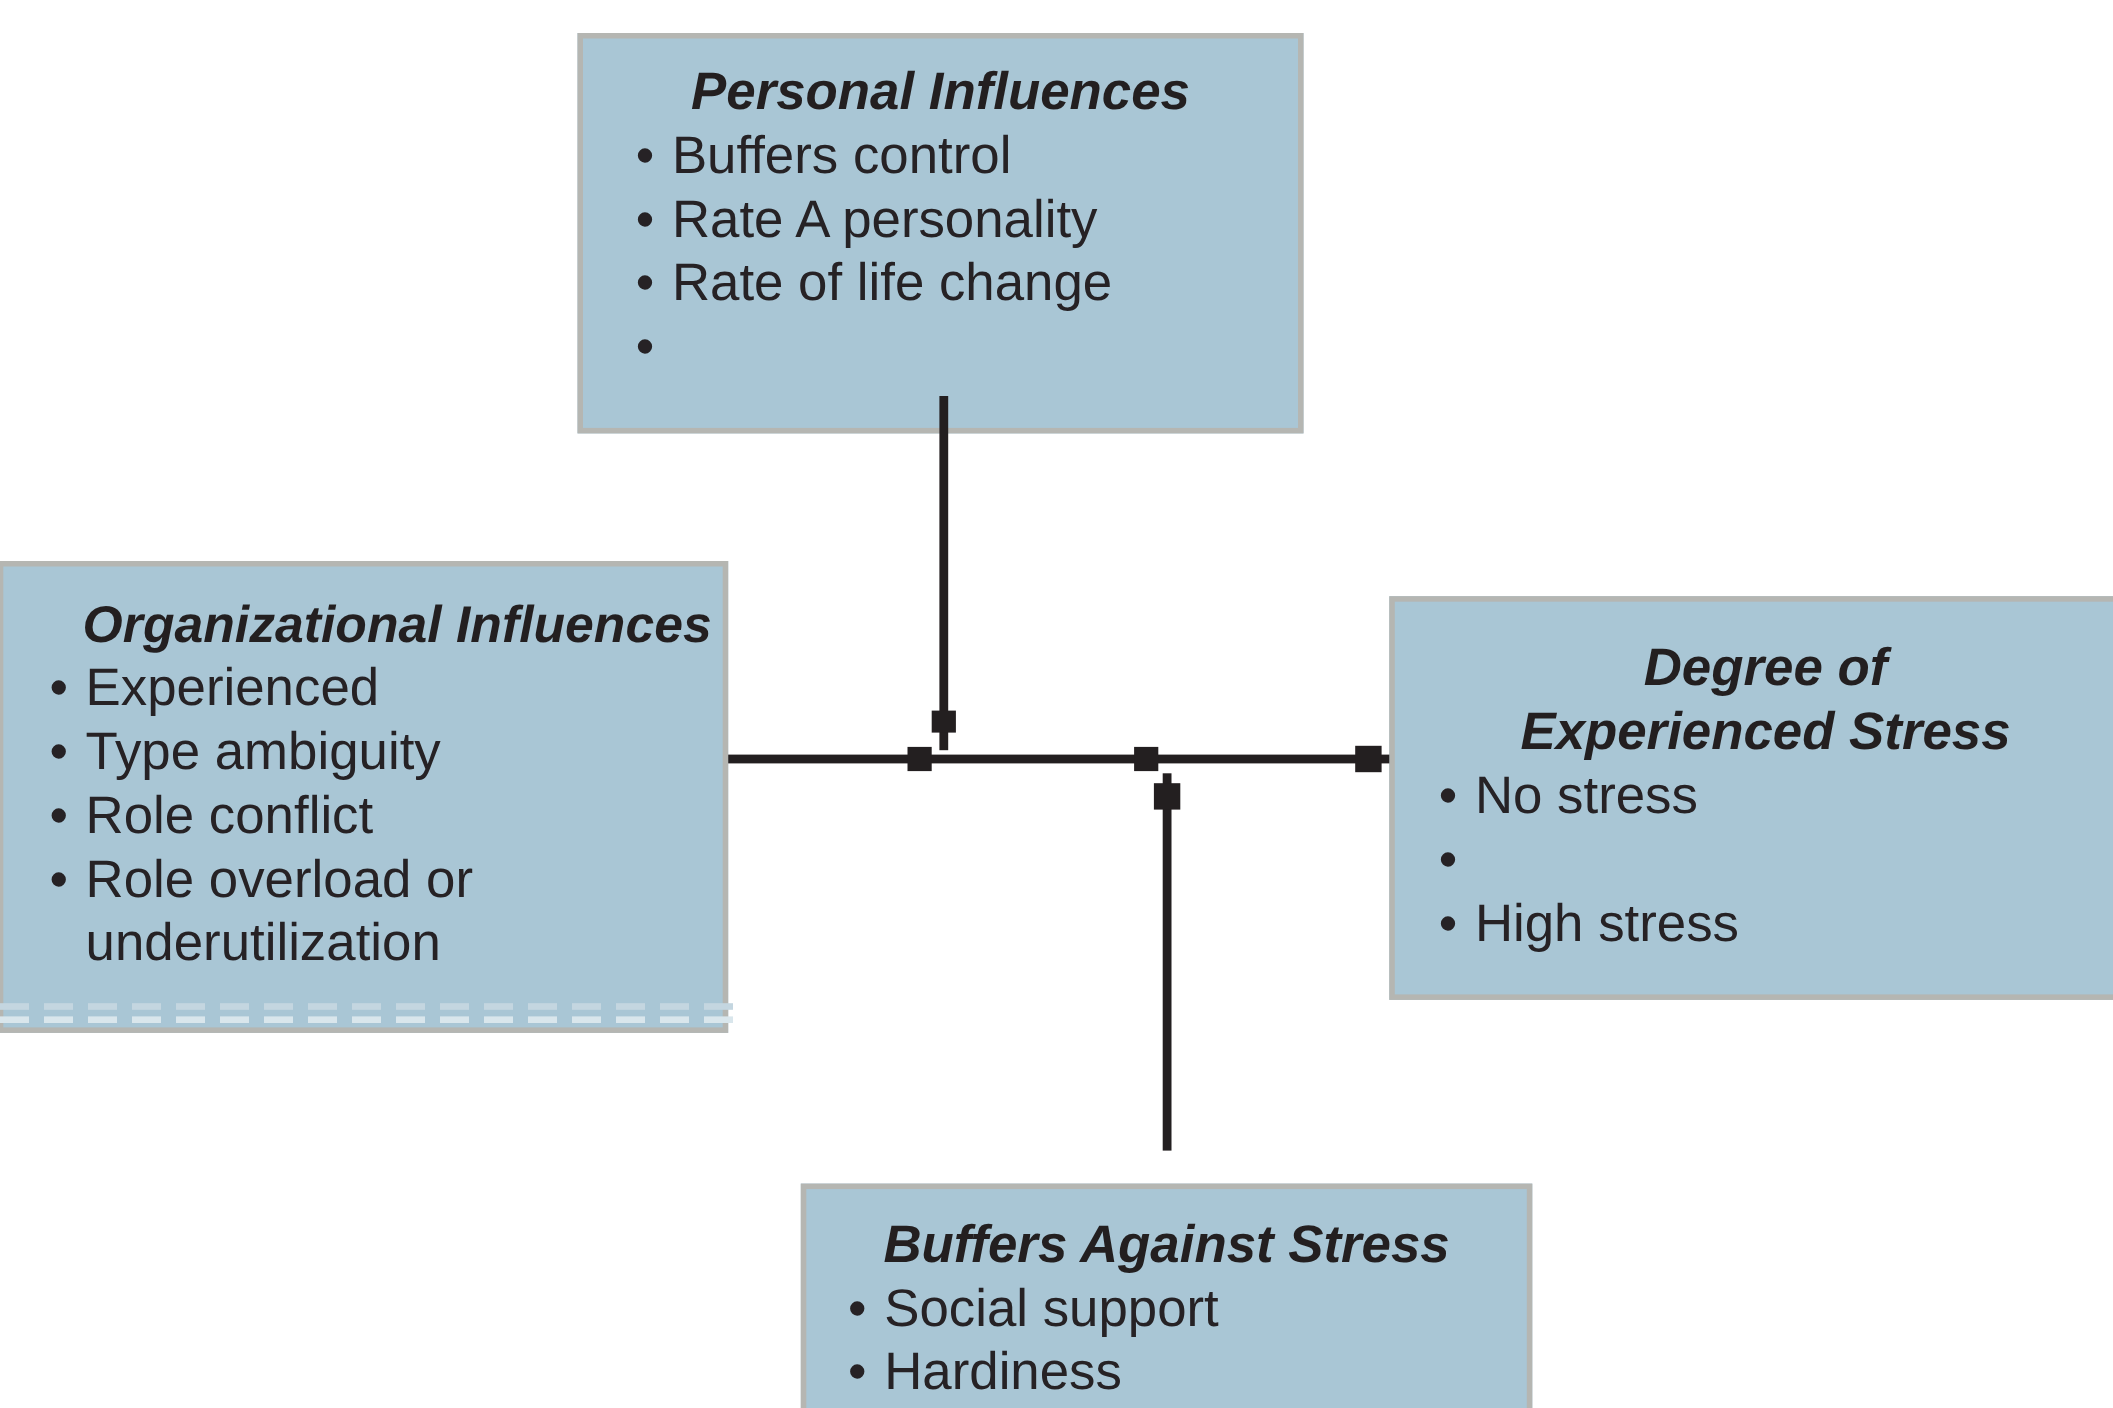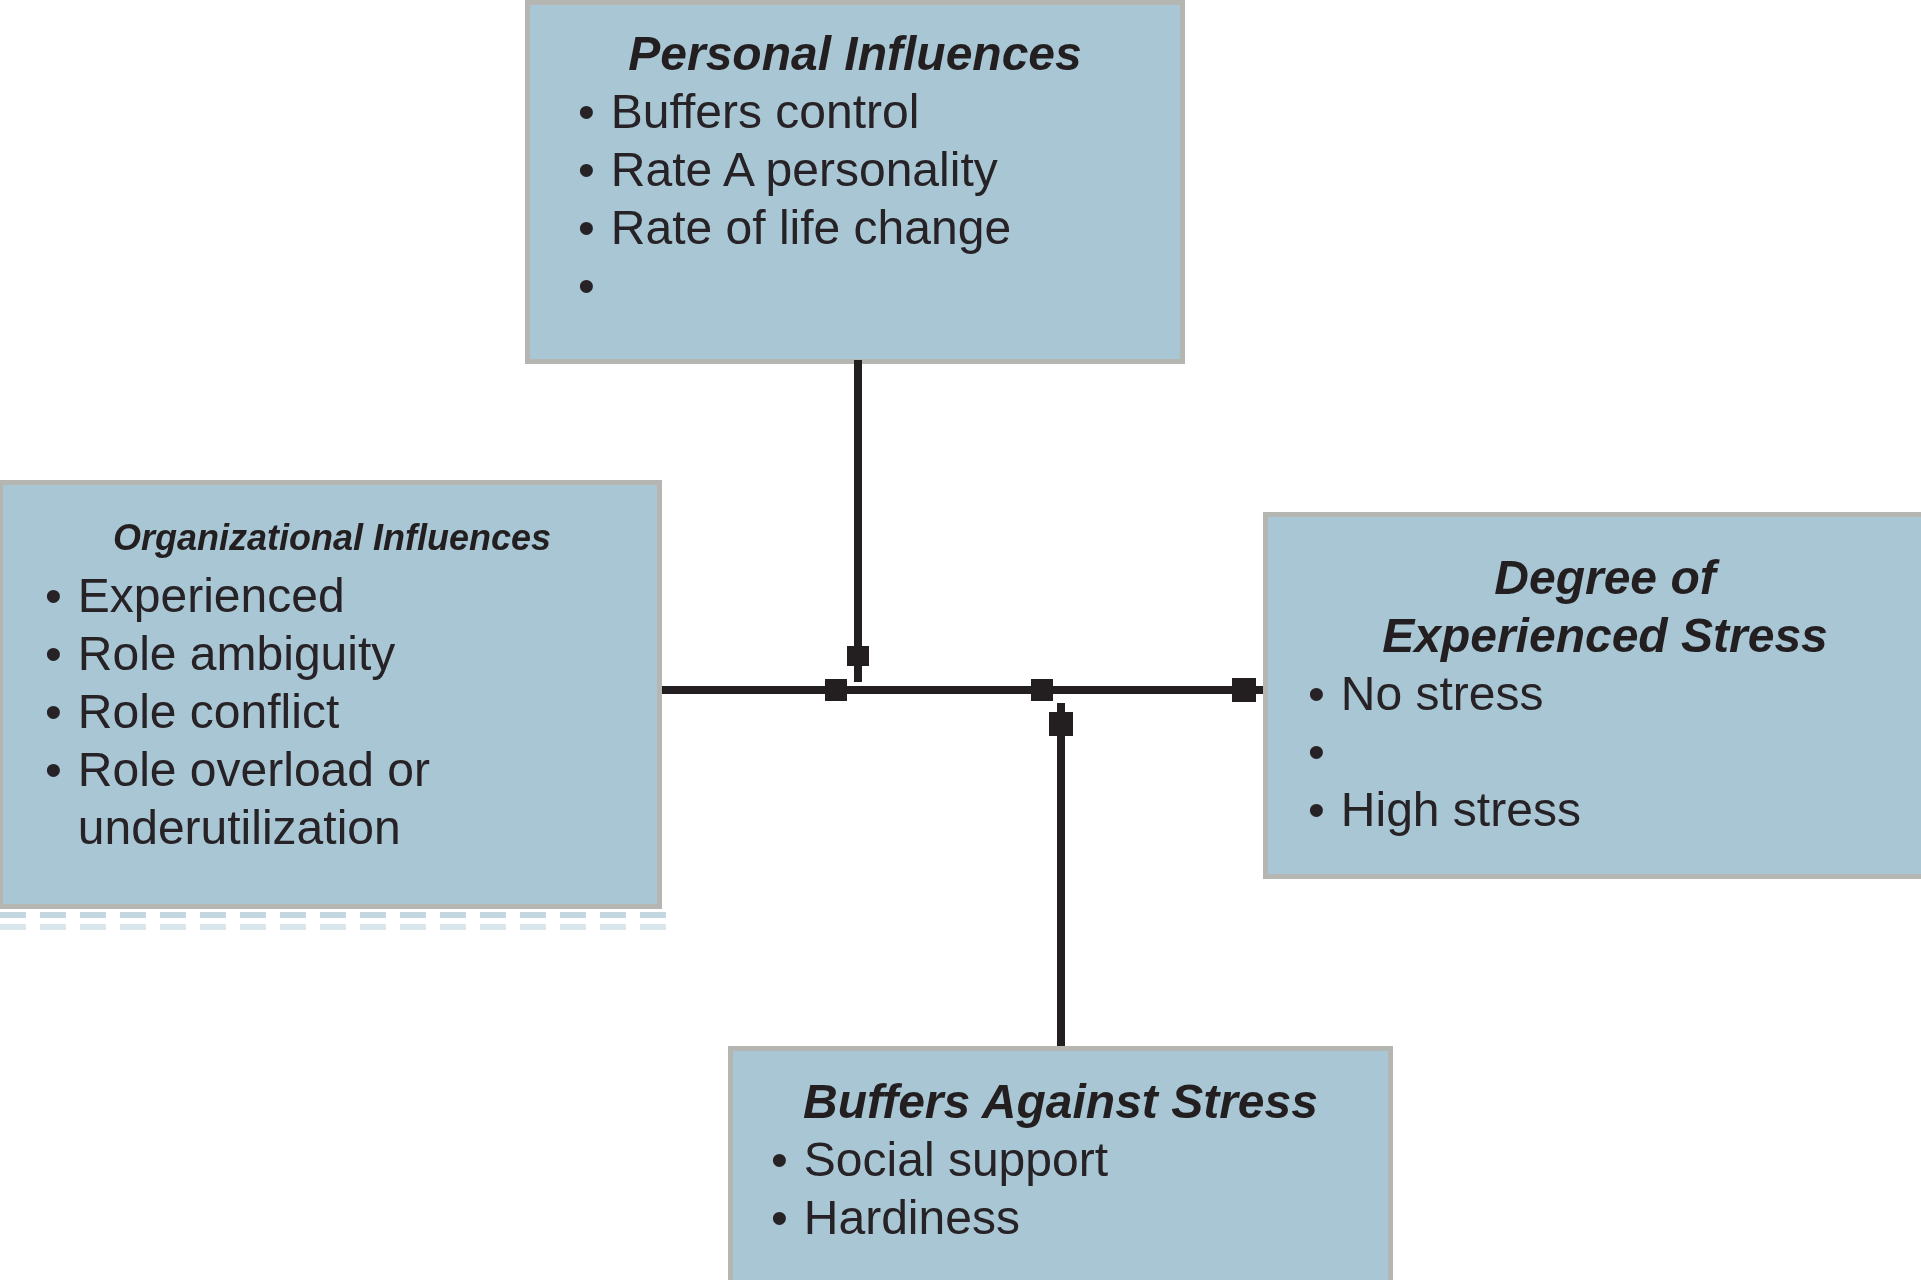--- a/index.html
+++ b/index.html
@@ -10,20 +10,21 @@
     overflow: hidden;
     background: #ffffff;
     font-family: "Liberation Sans", sans-serif;
     color: #262225;
   }
   .box {
     position: absolute;
     background: #a9c6d5;
     border: 5px solid #b5b6b2;
     box-sizing: border-box;
+    margin-top: 30px;
   }
   .box-title {
     font-weight: bold;
     font-style: italic;
     font-size: 48px;
     line-height: 58px;
     text-align: center;
     white-space: nowrap;
     color: #231f20;
   }
@@ -40,21 +41,21 @@
     align-items: baseline;
   }
   .bullet {
     flex: 0 0 auto;
     margin-right: 16px;
   }
   
   #box-personal       { left: 525px;  top: 0px;    width: 660px; height: 364px; padding: 20px 20px 0 20px; }
   #box-personal ul    { padding-left: 28px; }
   #box-organizational { left: -2px;   top: 480px;  width: 664px; height: 429px; padding: 24px 10px 0 14px; }
-  #box-organizational .box-title { font-size: 36px; }
+  #box-organizational .box-title { font-size: 47px; text-align: right; }
   #box-organizational ul { padding-left: 28px; }
   #box-degree         { left: 1263px; top: 512px;  width: 670px; height: 367px; padding: 32px 0 0 14px; }
   #box-degree ul      { padding-left: 26px; }
   #box-buffers        { left: 728px;  top: 1046px; width: 665px; height: 240px; padding: 22px 14px 0 14px; }
   #box-buffers ul     { padding-left: 24px; }
 
   
   .line, .sq {
     position: absolute;
     background: #231f20;
@@ -107,21 +108,21 @@
 
   <div class="box" id="box-organizational">
     <div class="box-title">Organizational Influences</div>
     <ul class="items">
       <li>
           <span class="bullet">•</span>
           <span>Experienced</span>
         </li>
       <li>
           <span class="bullet">•</span>
-          <span>Role ambiguity</span>
+          <span>Type ambiguity</span>
         </li>
       <li>
           <span class="bullet">•</span>
           <span>Role conflict</span>
         </li>
       <li>
           <span class="bullet">•</span>
           <span>Role overload or underutilization</span>
         </li>
     </ul>

